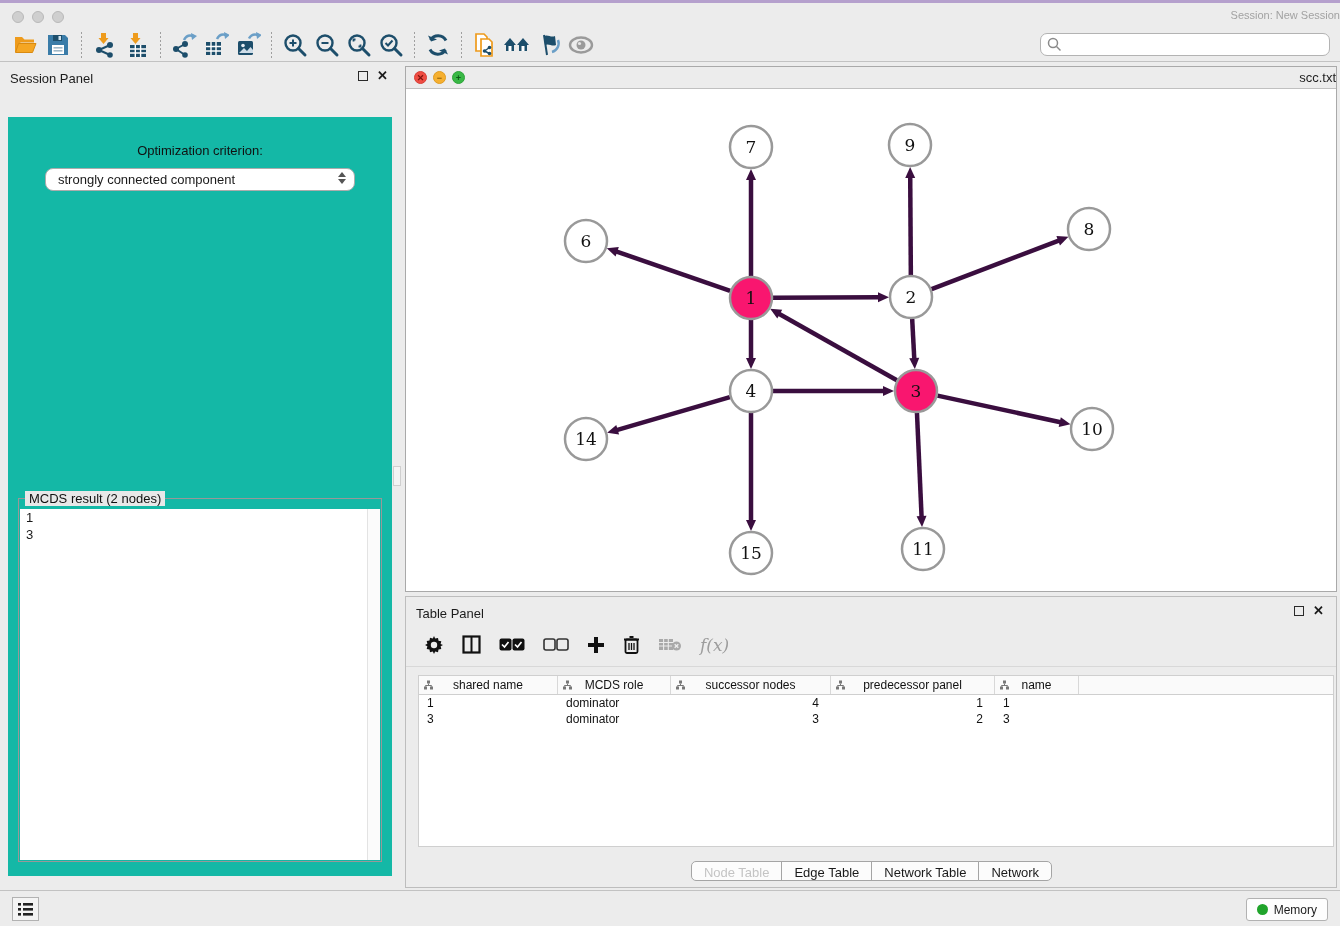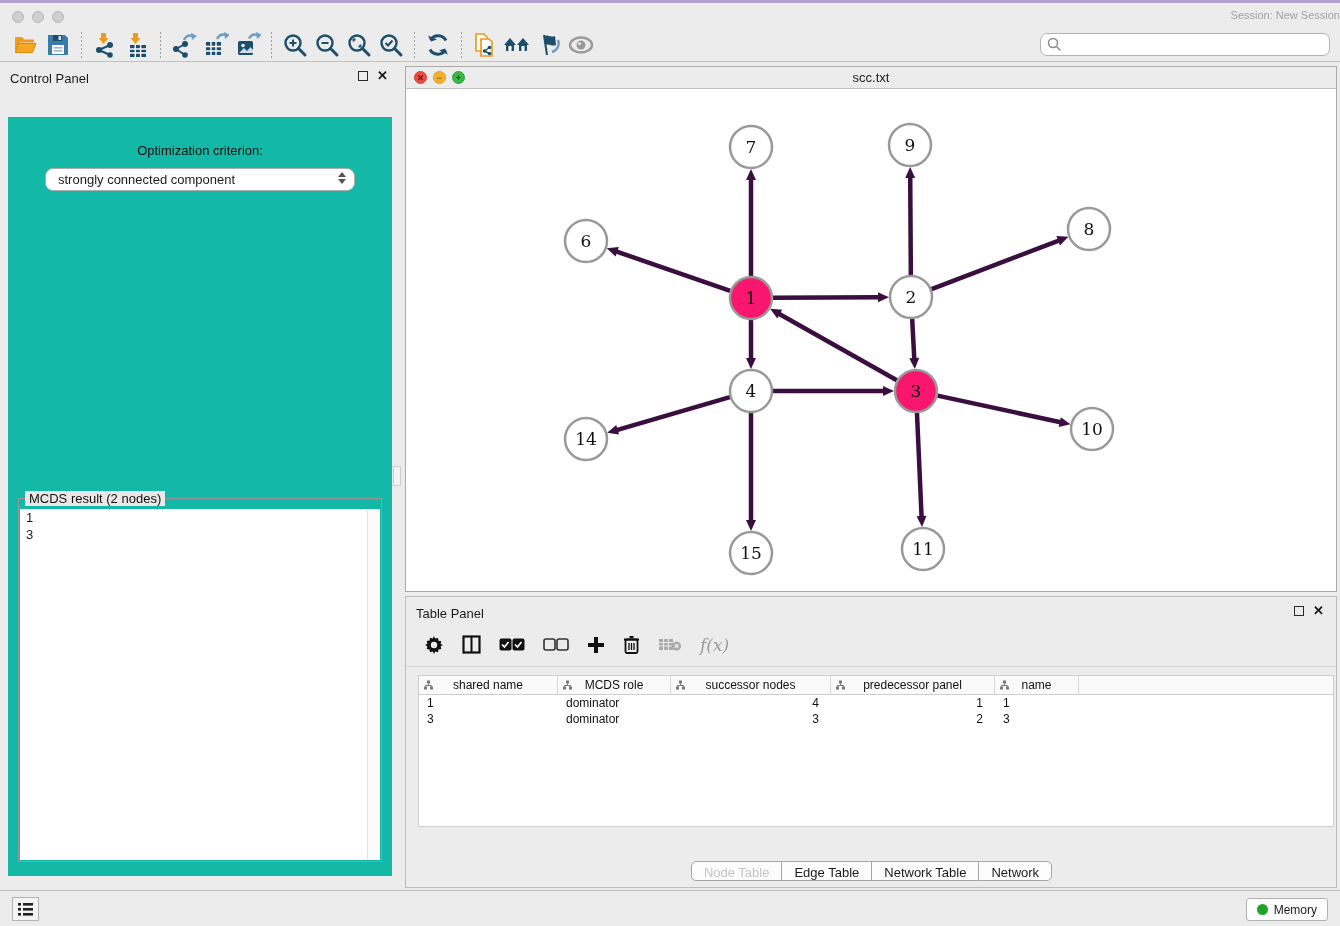--- a/index.html
+++ b/index.html
@@ -50,36 +50,36 @@
 
   .fieldset { position:absolute; left:4px; right:4px; top:375px; bottom:8px; border:1px solid #989898; }
   .fieldset-legend { position:absolute; top:-8px; left:6px; background:#e8e8e8; padding:0 4px; font-size:13px; color:#111; }
   .fieldset-inner { position:absolute; left:1px; right:1px; top:10px; bottom:1px; background:#fff; overflow:hidden; }
   .result-line { font-size:13px; line-height:17px; padding-left:6px; }
   .fs-scroll { position:absolute; right:0; top:0; bottom:0; width:13px; background:#fbfbfb; border-left:1px solid #e3e3e3; }
 
   
   .net-window { position:absolute; left:1px; right:3px; top:4px; height:526px; background:#fff; border:1px solid #a9a9a9; }
   .net-titlebar { height:22px; background:#ececec; border-bottom:1px solid #c0c0c0; position:relative; }
-  .net-title { text-align:center; line-height:21px; font-size:13px; color:#222; }
+  .net-title { text-align:right; line-height:21px; font-size:13px; color:#222; }
   .lights { position:absolute; left:8px; top:4px; display:flex; gap:6px; }
   .light { width:13px; height:13px; border-radius:50%; font-size:9px; font-weight:bold; text-align:center; line-height:12px; }
   .light.red { background:#ef4d43; border:1px solid #d63f37; color:#7d120d; }
   .light.yellow { background:#f6b030; border:1px solid #df9c22; color:#8c5e07; }
   .light.green { background:#39b845; border:1px solid #2da339; color:#0d5c17; }
   .net-canvas { position:absolute; top:22px; left:0; right:0; bottom:0; background:#fff; }
 
   .hsplit { position:absolute; left:0; right:0; top:530px; height:4px; }
 
   
   .table-panel { position:absolute; left:1px; right:3px; top:534px; height:292px; background:#ececec; border:1px solid #bdbdbd; }
   .tp-toolbar { position:absolute; top:26px; left:0; right:0; height:44px; display:flex; align-items:center; gap:18px; padding-left:18px; border-bottom:1px solid #d8d8d8; }
   .tp-ico { display:flex; align-items:center; justify-content:center; }
   .fx-label { font-family:"DejaVu Serif", serif; font-style:italic; font-size:17px; color:#9c9c9c; }
-  .tp-table { position:absolute; left:12px; right:2px; top:78px; height:152px; background:#fff; border:1px solid #cfcfcf; overflow:hidden; }
+  .tp-table { position:absolute; left:12px; right:2px; top:78px; height:172px; background:#fff; border:1px solid #cfcfcf; overflow:hidden; }
   .t-header { display:flex; height:19px; background:#fafafa; border-bottom:1px solid #cfcfcf; }
   .th-cell { position:relative; display:flex; align-items:center; justify-content:center; font-size:12px; color:#111; border-right:1px solid #d8d8d8; }
   .th-cell svg { position:absolute; left:5px; top:4px; }
   .t-row { display:flex; height:16px; }
   .td-cell { font-size:12px; line-height:16px; color:#111; overflow:hidden; white-space:nowrap; }
   .al { padding-left:8px; text-align:left; }
   .ar { padding-right:12px; text-align:right; }
 
   .tp-tabs { position:absolute; bottom:6px; left:0; right:0; display:flex; justify-content:center; }
   .tp-tab { border:1px solid #a5a5a5; background:#fcfcfc; padding:3px 12px 0; font-size:13px; margin-right:-1px; }
@@ -248,21 +248,21 @@
         </svg>
     </span>
     <input class="search-input" type="text" style="">
   </div>
 </div>
 
 <div class="main">
 
   <div class="left-panel">
     <div class="panel-header">
-      <span class="panel-title">Control Panel</span>
+      <span class="panel-title">Session Panel</span>
       <span class="panel-btns">
         <span class="float-ico"></span>
         <span class="close-ico">✕</span>
       </span>
     </div>
     <div class="cp-content">
       <div class="opt-label">Optimization criterion:</div>
       <div class="criterion">
         <span>strongly connected component</span>
         <span class="spinner">

